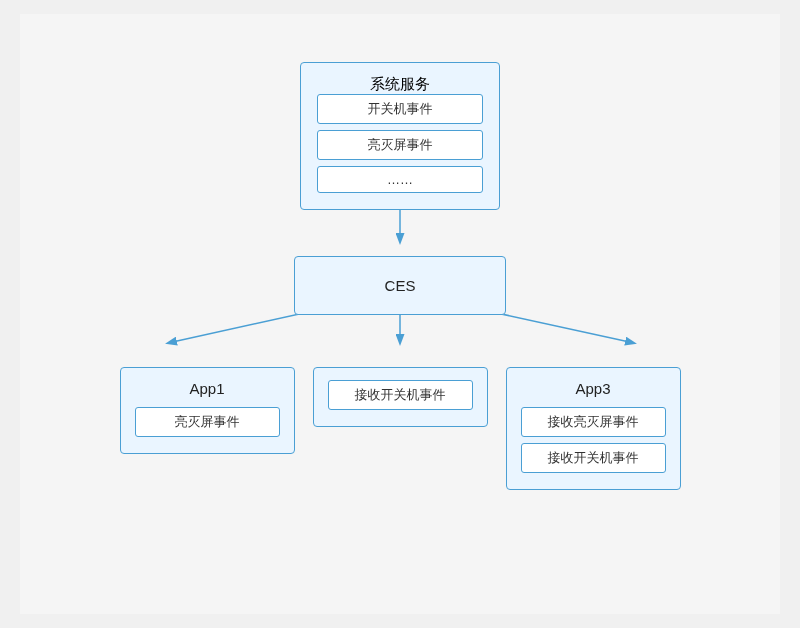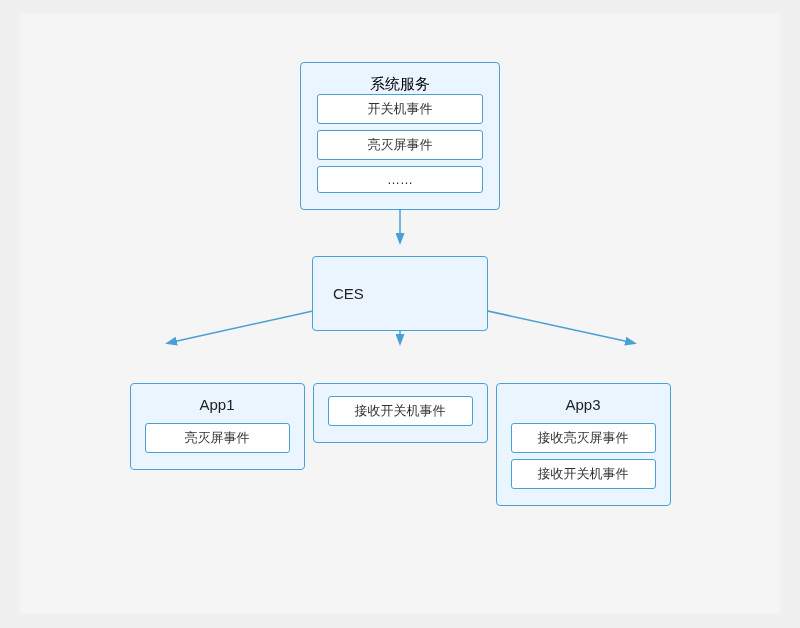--- a/index.html
+++ b/index.html
@@ -48,23 +48,23 @@
       padding: 5px 10px;
       font-size: 13px;
       color: #333;
       margin-bottom: 6px;
       text-align: center;
     }
     .inner-item:last-child { margin-bottom: 0; }
 
     
     .ces-box {
-      width: 176px;
-      padding: 28px 20px;
-      text-align: left;
+      width: 212px;
+      padding: 20px 20px;
+      text-align: center;
       font-size: 15px;
       color: #222;
     }
     .app-box {
       width: 175px;
       padding: 12px 14px 16px;
       text-align: center;
     }
     .app-box .box-title {
       font-size: 15px;
@@ -133,21 +133,21 @@
 
   <div class="layer-mid">
     <div class="box ces-box">
       <span>CES</span>
     </div>
   </div>
 
   <div style="height: 52px;"></div>
 
   <div class="layer-bottom">
-    <div style="display:flex; gap:8px; align-items:flex-start;">
+    <div style="display:flex; gap:18px; align-items:flex-start;">
 
       <div class="box app-box">
         <div class="box-title">App1</div>
         <div class="inner-item">亮灭屏事件</div>
       </div>
 
       <div class="box app-box">
         <div class="inner-item">接收开关机事件</div>
       </div>
 

